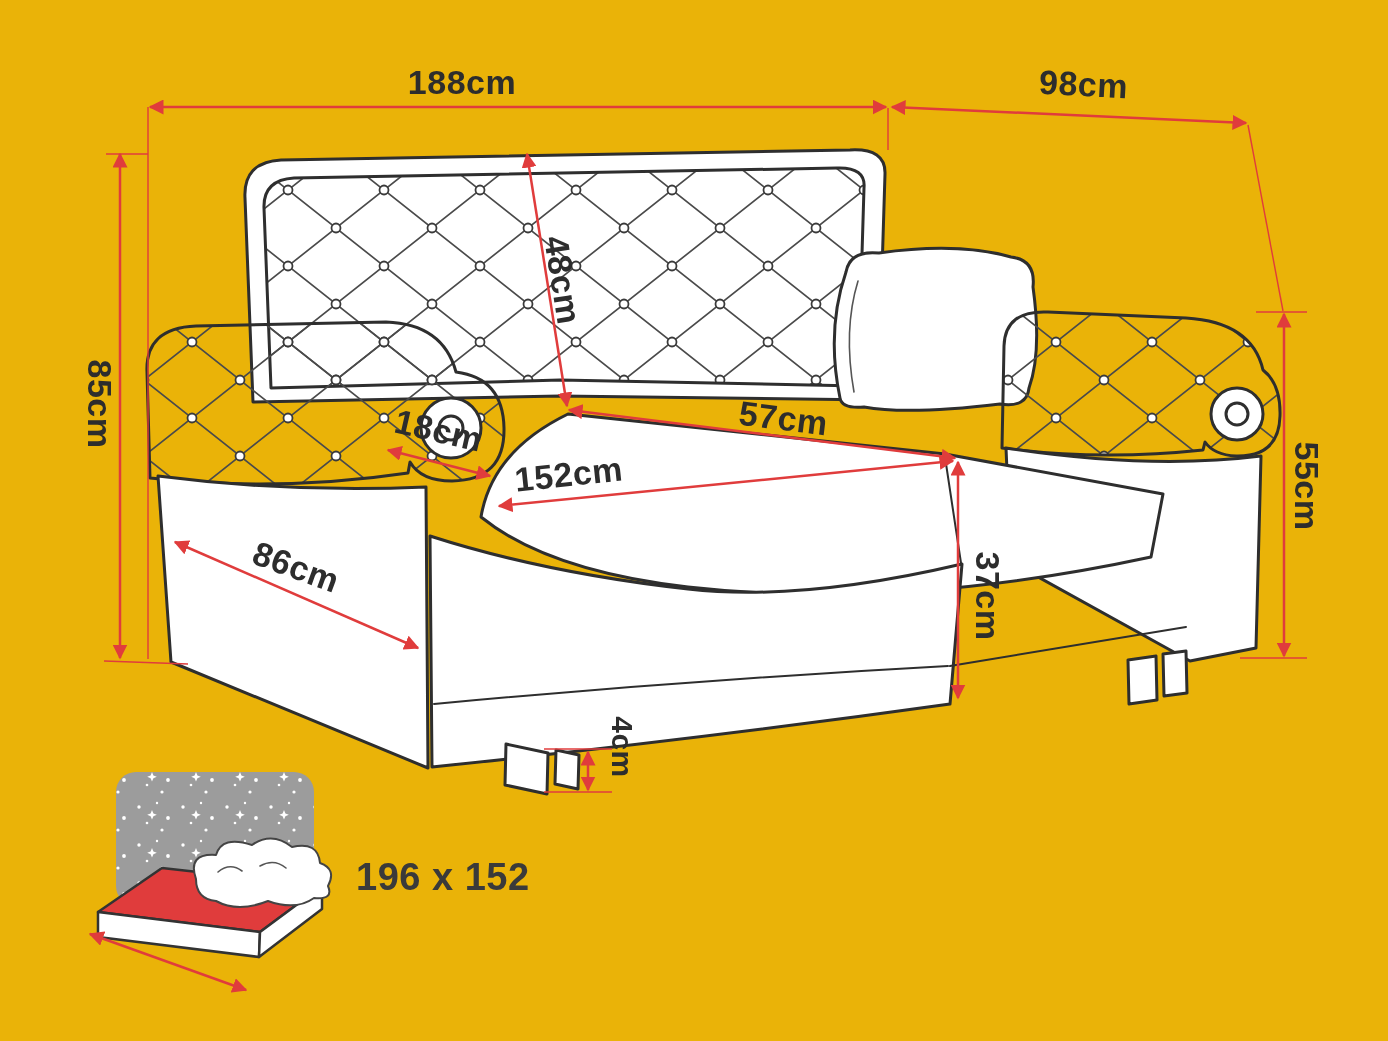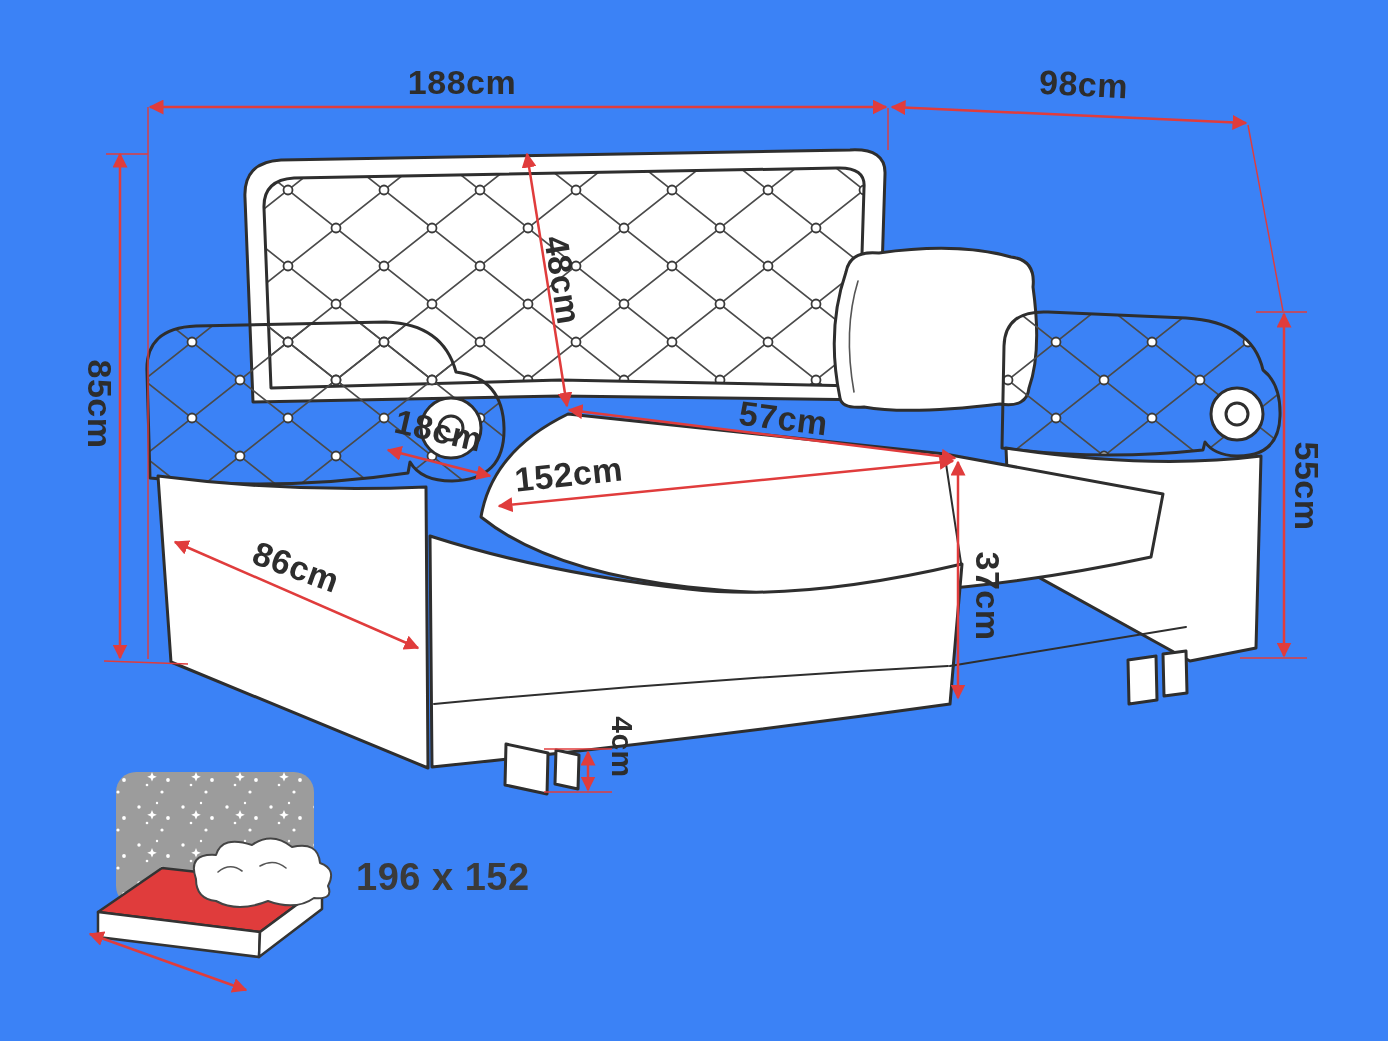--- a/index.html
+++ b/index.html
@@ -1,16 +1,16 @@
 <!DOCTYPE html>
 <html><head>
 <meta charset="utf-8">
 <style>
   html,body{margin:0;padding:0;background:#ffffff;}
-  .stage{width:1388px;height:1041px;position:relative;background:#3b82f6;overflow:hidden;}
+  .stage{width:1388px;height:1041px;position:relative;background:#eab308;overflow:hidden;}
   svg{display:block;}
   text.dim{font-family:"Liberation Sans",sans-serif;font-weight:bold;fill:#2d2d2d;font-size:34px;letter-spacing:0.5px;}
   text.small{font-size:30px;}
   text.area{font-size:38px;fill:#3a3a3a;}
   .outline{fill:#ffffff;stroke:#2e2e2e;stroke-width:3;stroke-linejoin:round;stroke-linecap:round;}
   .tufted{fill:url(#tuft);stroke:#2e2e2e;stroke-width:3;stroke-linejoin:round;}
   .thin{fill:none;stroke:#2e2e2e;stroke-width:2;stroke-linecap:round;}
   .crease{fill:none;stroke:#555555;stroke-width:1.6;stroke-linecap:round;}
   .dimline{stroke:#e03c3c;stroke-width:2.5;fill:none;}
   .extline{stroke:#e03c3c;stroke-width:1.4;fill:none;}

